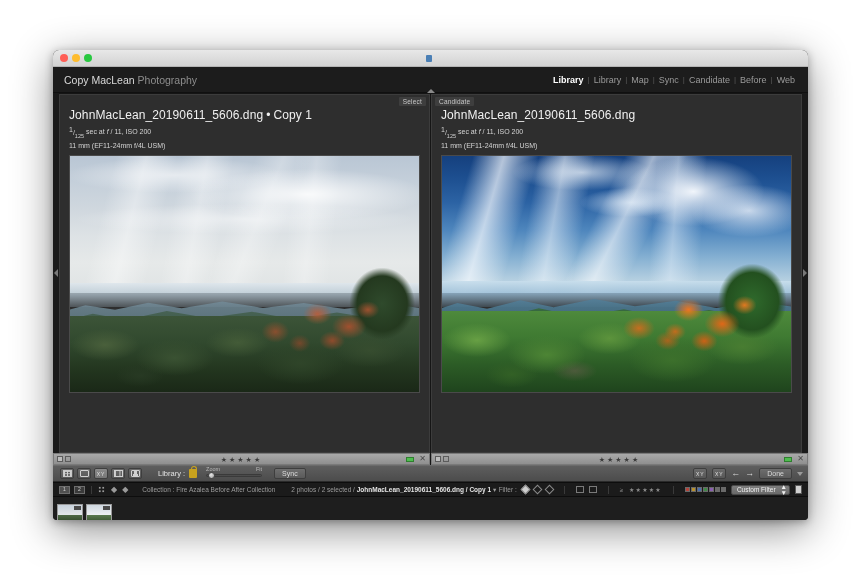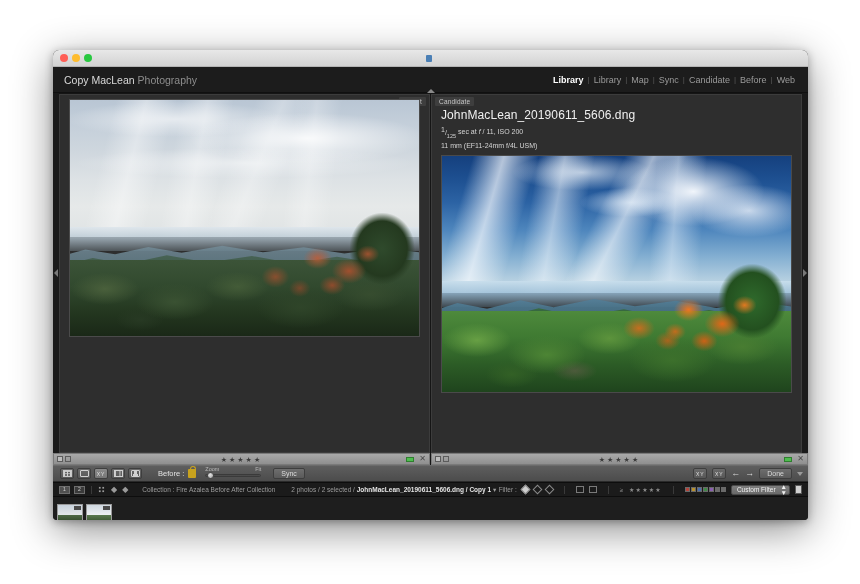--- a/index.html
+++ b/index.html
@@ -599,20 +599,29 @@
   <div id="content">
 
     <div class="side-strip left">
       <div class="arrow"></div>
     </div>
 
     <div id="compare-area">
 
       <div class="pane">
         <div class="pane-tag select-tag">Select</div>
+        <div class="pane-info">
+          <div class="pane-filename">
+            <span>JohnMacLean_20190611_5606.dng</span><span class="copy-sep">•</span><span>Copy 1</span>
+          </div>
+          <div class="pane-exif">
+            <span class="frac"><sup>1</sup>/<sub>125</sub></span><span> sec at </span><span class="ital">f</span><span> / 11, ISO 200</span>
+            <div>11 mm (EF11-24mm f/4L USM)</div>
+          </div>
+        </div>
         <div class="photo-wrap">
           <div class="photo">
             <div class="skyA"></div>
             <div class="hazeA"></div>
             <div class="ridgeA1"></div>
             <div class="ridgeA2"></div>
             <div class="forestA"></div>
             <div class="treeA"></div>
             <div class="azaleaA"></div>
             <div class="azaleaA2"></div>
@@ -689,21 +698,21 @@
           <span class="xy-ic">XY</span>
         </div>
       <div class="tbtn">
           <div class="survey-ic"></div>
         </div>
       <div class="tbtn">
           <div class="people-ic"></div>
         </div>
     </div>
 
-    <div id="compare-label">Before :</div>
+    <div id="compare-label">Library :</div>
     <div id="lock-ic"></div>
 
     <div id="zoom-block">
       <span id="zoom-lbl">Zoom</span>
       <span id="fit-lbl">Fit</span>
       <div id="zoom-track"></div>
       <div id="zoom-knob"></div>
     </div>
 
     <div id="sync-btn">Sync</div>

